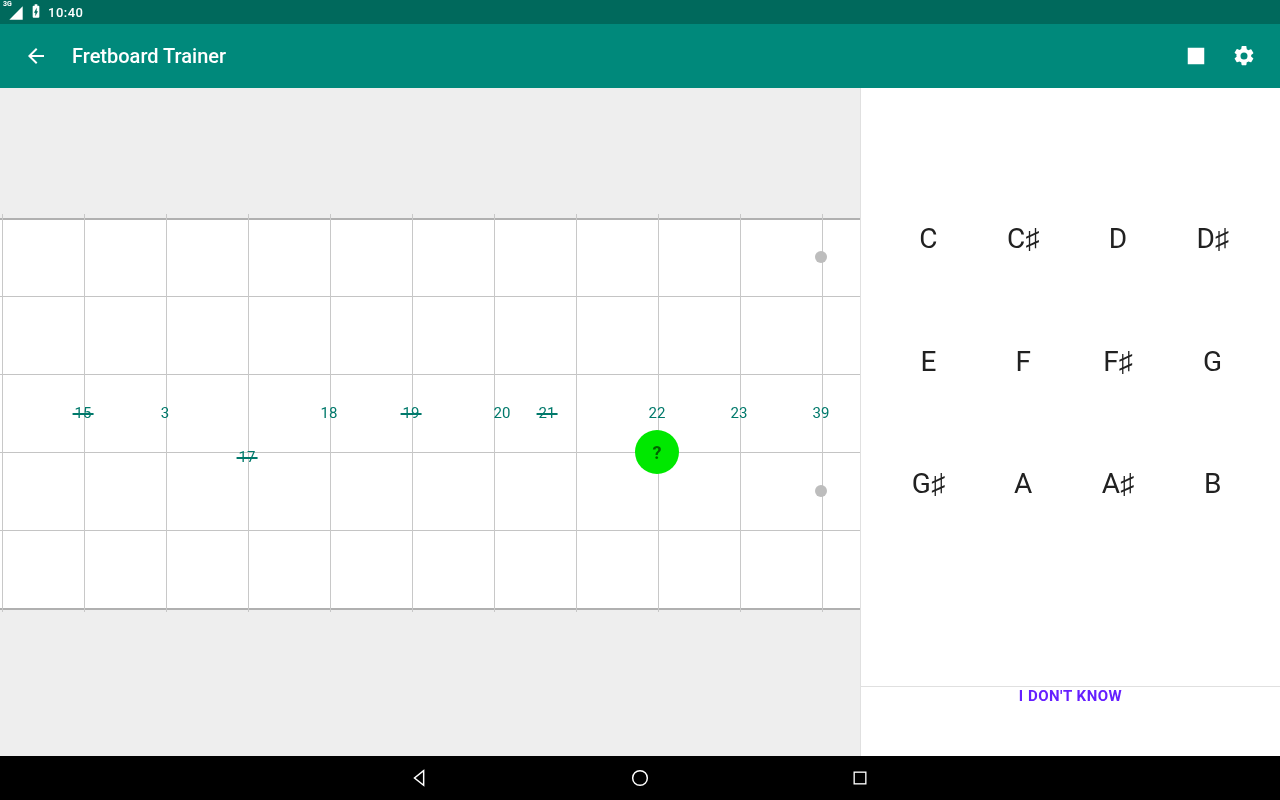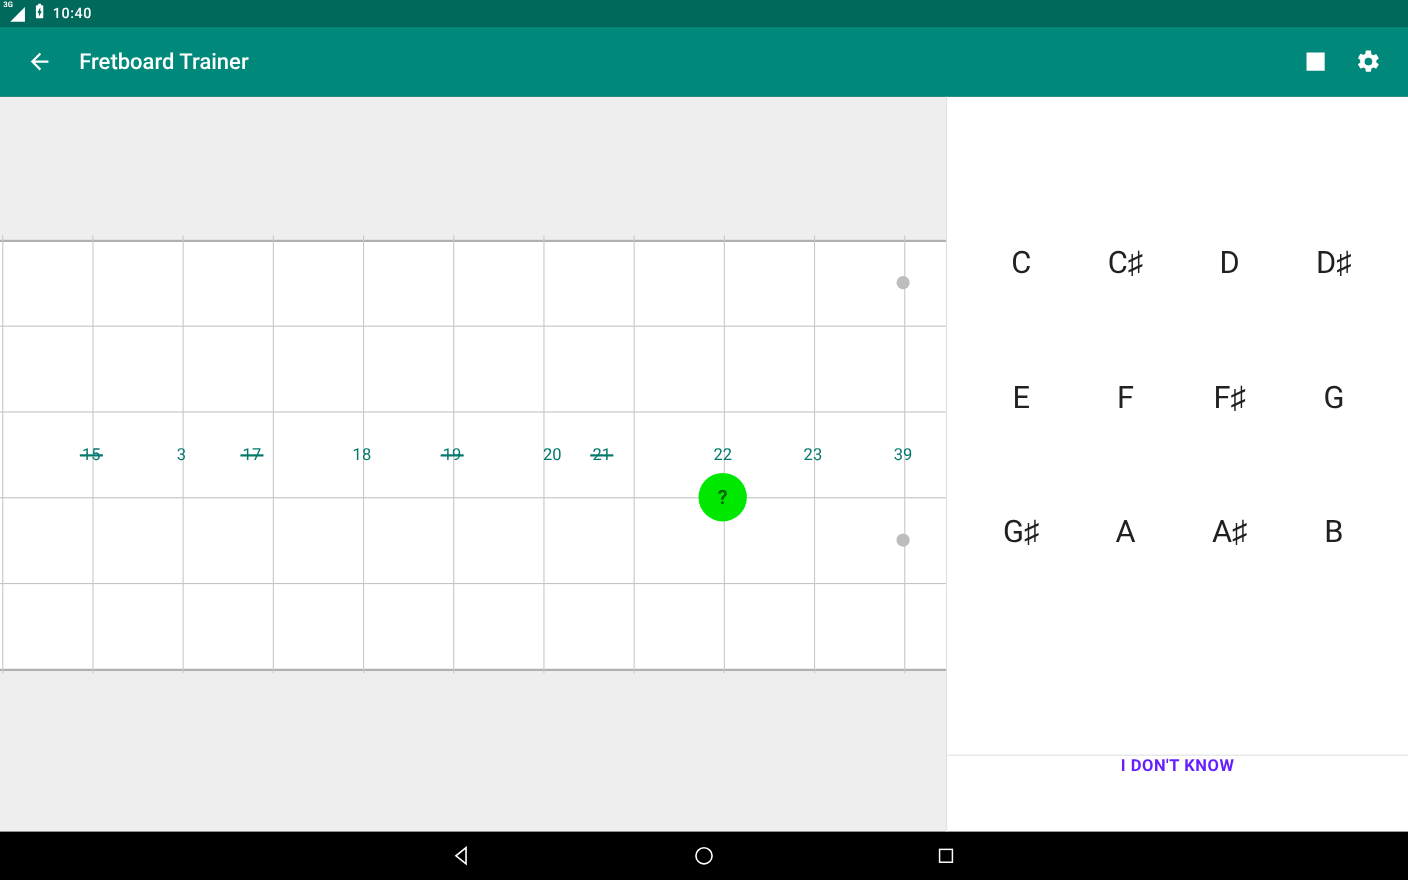--- a/index.html
+++ b/index.html
@@ -238,21 +238,21 @@
         <div class="fretline" style="left: 248px;"></div>
         <div class="fretline" style="left: 330px;"></div>
         <div class="fretline" style="left: 412px;"></div>
         <div class="fretline" style="left: 494px;"></div>
         <div class="fretline" style="left: 576px;"></div>
         <div class="fretline" style="left: 658px;"></div>
         <div class="fretline" style="left: 740px;"></div>
         <div class="fretline" style="left: 822px;"></div>
         <div class="fretnum strike" style="left: 83px;">15</div>
         <div class="fretnum" style="left: 165px;">3</div>
-        <div class="fretnum strike" style="left: 229px;">17</div>
+        <div class="fretnum strike" style="left: 247px; margin-top: 44px;">17</div>
         <div class="fretnum" style="left: 329px;">18</div>
         <div class="fretnum strike" style="left: 411px;">19</div>
         <div class="fretnum" style="left: 502px;">20</div>
         <div class="fretnum strike" style="left: 547px;">21</div>
         <div class="fretnum" style="left: 657px;">22</div>
         <div class="fretnum" style="left: 739px;">23</div>
         <div class="fretnum" style="left: 821px;">39</div>
         <div class="inlay" style="left: 821px; top: 39px;"></div>
         <div class="inlay" style="left: 821px; top: 273px;"></div>
         <div class="target" style="left: 657px; top: 234px;">?</div>

